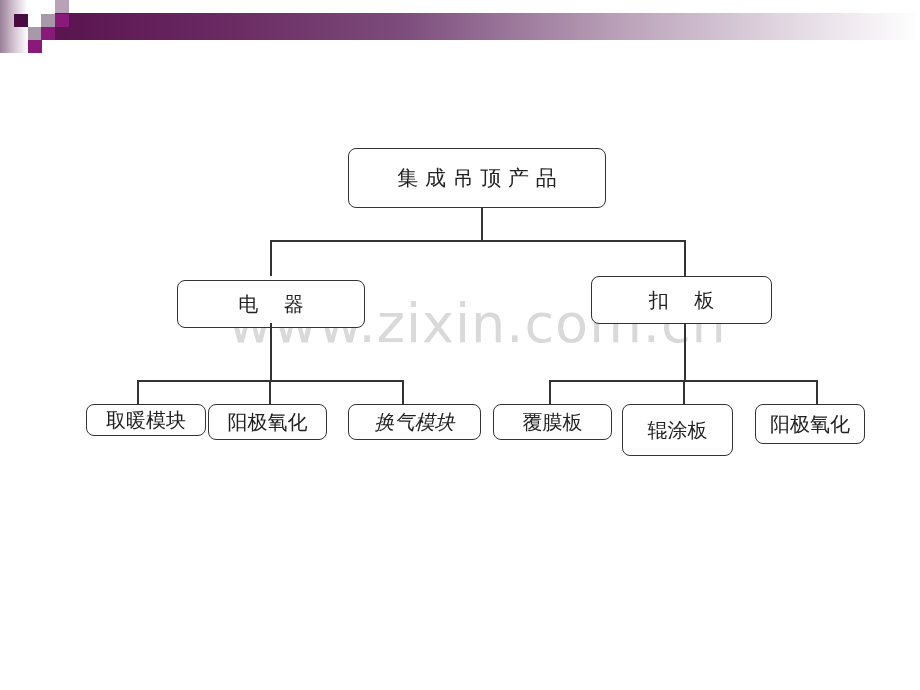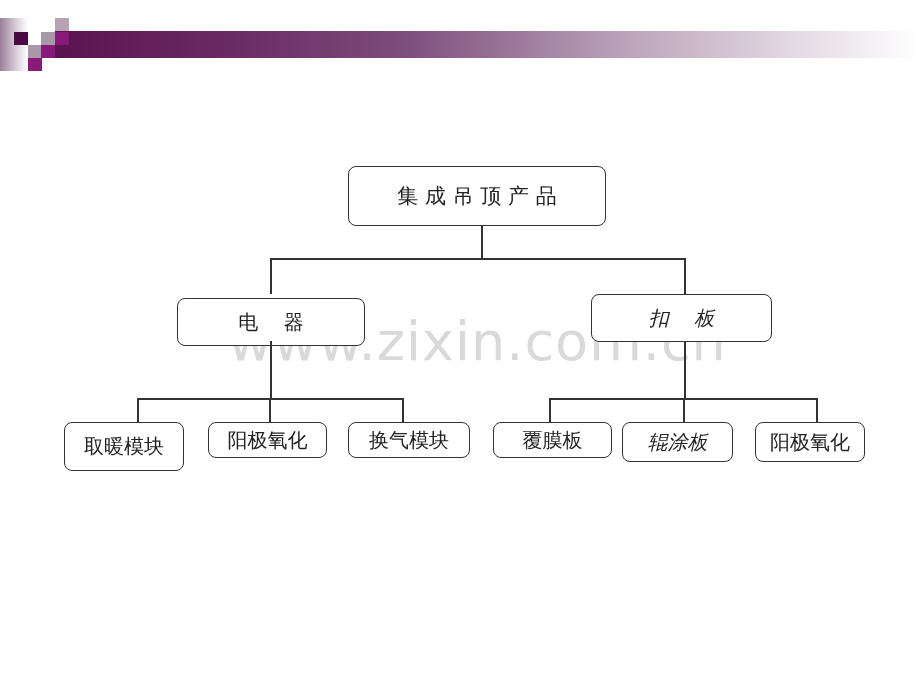--- a/index.html
+++ b/index.html
@@ -1,18 +1,18 @@
 <!DOCTYPE html>
 <html><head>
 <meta charset="utf-8">
 <style>
   html, body { margin:0; padding:0; }
   body { width:920px; height:690px; position:relative; background:#ffffff; overflow:hidden;
          font-family: "DejaVu Serif", "Liberation Serif", serif; color:#222; }
-  .abs { position:absolute;margin-top:18px; }
+  .abs { position:absolute; }
   
   .strip { left:0; top:0; width:28px; height:53px;
            background:linear-gradient(to right,#9a8098 0%,#d8cad6 55%,#ffffff 100%); }
   .sq { width:14px; height:13px; }
   .bar { left:55px; top:13px; width:865px; height:27px;
          background:linear-gradient(to right,#5a1450 0%,#6a2a62 20%,#7c4c7c 40%,#b9a0b8 65%,#e2d8e2 85%,#ffffff 100%); }
   
   .box { border:1.6px solid #333; border-radius:8px; background:#fff; box-sizing:border-box;
          display:flex; align-items:center; justify-content:center; white-space:pre; }
   .hline { height:1.6px; background:#333; }
@@ -40,33 +40,33 @@
 <div class="abs watermark">www.zixin.com.cn</div>
 
 <div class="abs box root z" style="left:348px;top:148px;width:258px;height:60px;">集 成 吊 顶 产 品</div>
 
 <div class="abs vline z" style="left:481px;top:207px;height:35px;"></div>
 <div class="abs hline z" style="left:270px;top:240px;width:416px;"></div>
 <div class="abs vline z" style="left:270px;top:240px;height:36px;"></div>
 <div class="abs vline z" style="left:684px;top:240px;height:36px;"></div>
 
 <div class="abs box lvl1 z" style="left:177px;top:280px;width:188px;height:48px;">电    器</div>
-<div class="abs box lvl1 z" style="left:591px;top:276px;width:181px;height:48px;font-style:italic;">扣    板</div>
+<div class="abs box lvl1 z" style="left:591px;top:276px;width:181px;height:48px;">扣    板</div>
 
 <div class="abs vline z" style="left:270px;top:323px;height:58px;"></div>
 <div class="abs hline z" style="left:137px;top:380px;width:267px;"></div>
 <div class="abs vline z" style="left:137px;top:380px;height:25px;"></div>
 <div class="abs vline z" style="left:269px;top:380px;height:25px;"></div>
 <div class="abs vline z" style="left:402px;top:380px;height:25px;"></div>
 
 <div class="abs vline z" style="left:684px;top:323px;height:58px;"></div>
 <div class="abs hline z" style="left:549px;top:380px;width:269px;"></div>
 <div class="abs vline z" style="left:549px;top:380px;height:25px;"></div>
 <div class="abs vline z" style="left:683px;top:380px;height:25px;"></div>
 <div class="abs vline z" style="left:816px;top:380px;height:25px;"></div>
 
-<div class="abs box leaf z" style="left:64px;top:404px;width:120px;height:49px;">取暖模块</div>
+<div class="abs box leaf z" style="left:86px;top:404px;width:120px;height:32px;">取暖模块</div>
 <div class="abs box leaf z" style="left:208px;top:404px;width:119px;height:36px;">阳极氧化</div>
-<div class="abs box leaf z" style="left:348px;top:404px;width:122px;height:36px;">换气模块</div>
+<div class="abs box leaf z" style="left:348px;top:404px;width:133px;height:36px;font-style:italic;">换气模块</div>
 
 <div class="abs box leaf z" style="left:493px;top:404px;width:119px;height:36px;">覆膜板</div>
-<div class="abs box leaf z" style="left:622px;top:404px;width:111px;height:40px;font-style:italic;">辊涂板</div>
+<div class="abs box leaf z" style="left:622px;top:404px;width:111px;height:52px;">辊涂板</div>
 <div class="abs box leaf z" style="left:755px;top:404px;width:110px;height:40px;">阳极氧化</div>
 
 </body></html>

